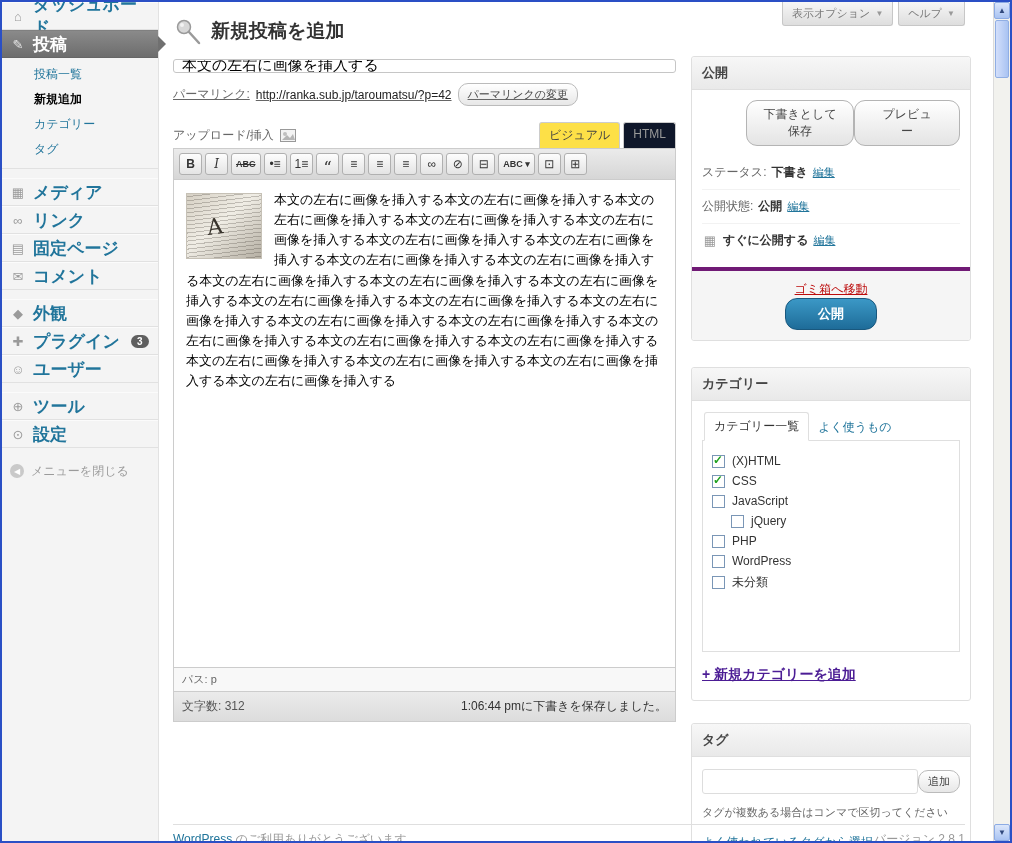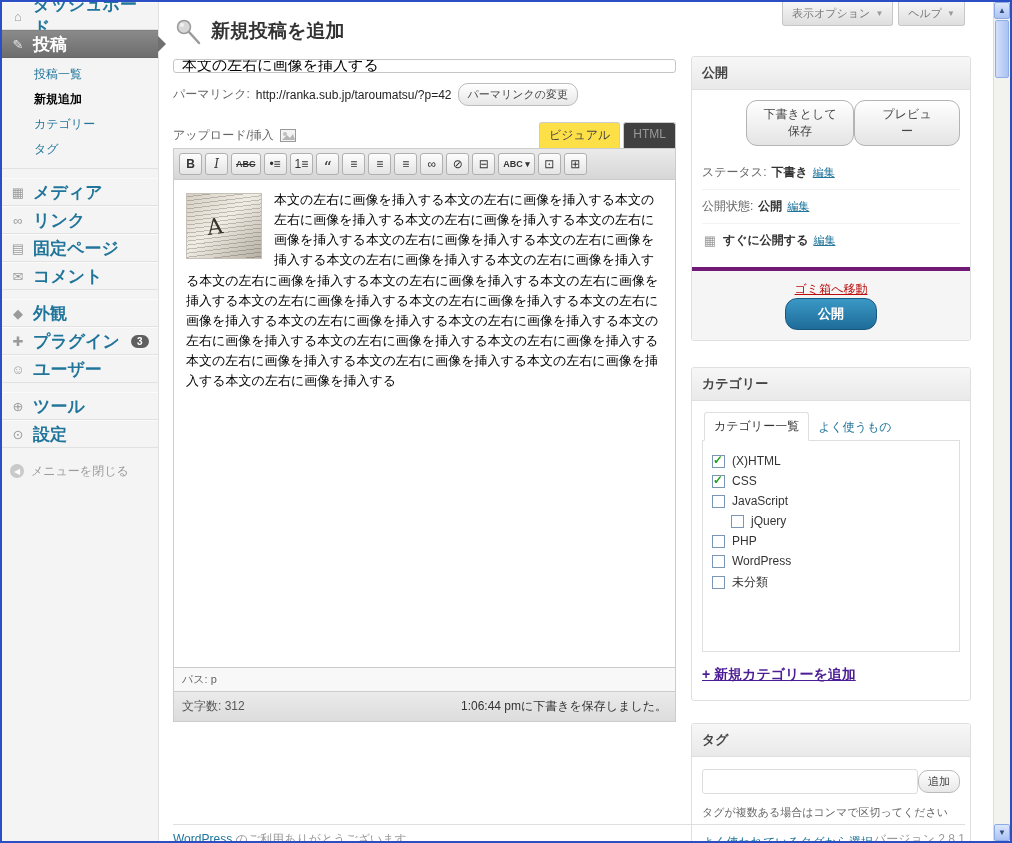--- a/index.html
+++ b/index.html
@@ -33,30 +33,30 @@
 
   .page-head { display:flex; align-items:center; gap:8px; padding:14px 0 4px 14px; }
   .page-title { font-size:19px; font-weight:bold; color:#333; }
 
   .columns { display:flex; gap:15px; padding:6px 26px 0 14px; }
   .post-col { width:503px; flex:none; }
   .side-col { width:280px; flex:none; }
 
   .title-input { width:100%; height:14px; border:1px solid #c6c6c6; border-radius:3px; font-size:15px; padding:0 8px; color:#000; background:#fff; outline:none; }
 
-  .permalink-row { display:flex; align-items:center; gap:6px; margin-top:9px; font-size:12px; color:#666; }
+  .permalink-row { display:flex; align-items:center; gap:6px; margin-top:9px; font-size:12px; color:#666;text-decoration:underline; }
   .permalink-url { color:#222; }
   .pill-btn { font-size:11px; color:#464646; background:linear-gradient(#fff,#e7e7e7); border:1px solid #bbb; border-radius:10px; padding:3px 9px; cursor:pointer; white-space:nowrap; }
 
   .media-row { display:flex; justify-content:space-between; align-items:flex-end; margin-top:16px; }
   .upload-label { display:flex; align-items:center; gap:6px; font-size:12px; color:#666; padding-bottom:4px; }
   .editor-tabs { display:flex; gap:3px; }
   .etab { font-size:12px; padding:4px 9px; border:1px solid #ccc; border-bottom:none; border-radius:3px 3px 0 0; cursor:pointer; }
   .etab.active { background:#fde047; color:#444; }
-  .etab.inactive { background:#404040; color:#999; }
+  .etab.inactive { background:#0f172a; color:#999; }
 
   .editor-frame { border:1px solid #ccc; }
   .toolbar { background:linear-gradient(#ebebeb,#d6d6d6); border-bottom:1px solid #ccc; padding:4px 5px; display:flex; gap:3px; align-items:center; }
   .tbtn { min-width:23px; height:22px; border:1px solid #b0b0b0; border-radius:3px; background:linear-gradient(#fdfdfd,#e4e4e4); color:#333; font-size:12px; display:flex; align-items:center; justify-content:center; padding:0 4px; cursor:pointer; white-space:nowrap; }
   .tbtn.b { font-weight:bold; }
   .tbtn.i { font-style:italic; font-family:"DejaVu Serif",serif; }
   .tbtn.s { font-size:9px; text-decoration:line-through; font-weight:bold; }
   .tbtn.small { font-size:9px; font-weight:bold; }
   .tbtn.q { font-family:"DejaVu Serif",serif; font-size:16px; line-height:8px; padding-top:8px; }
 

